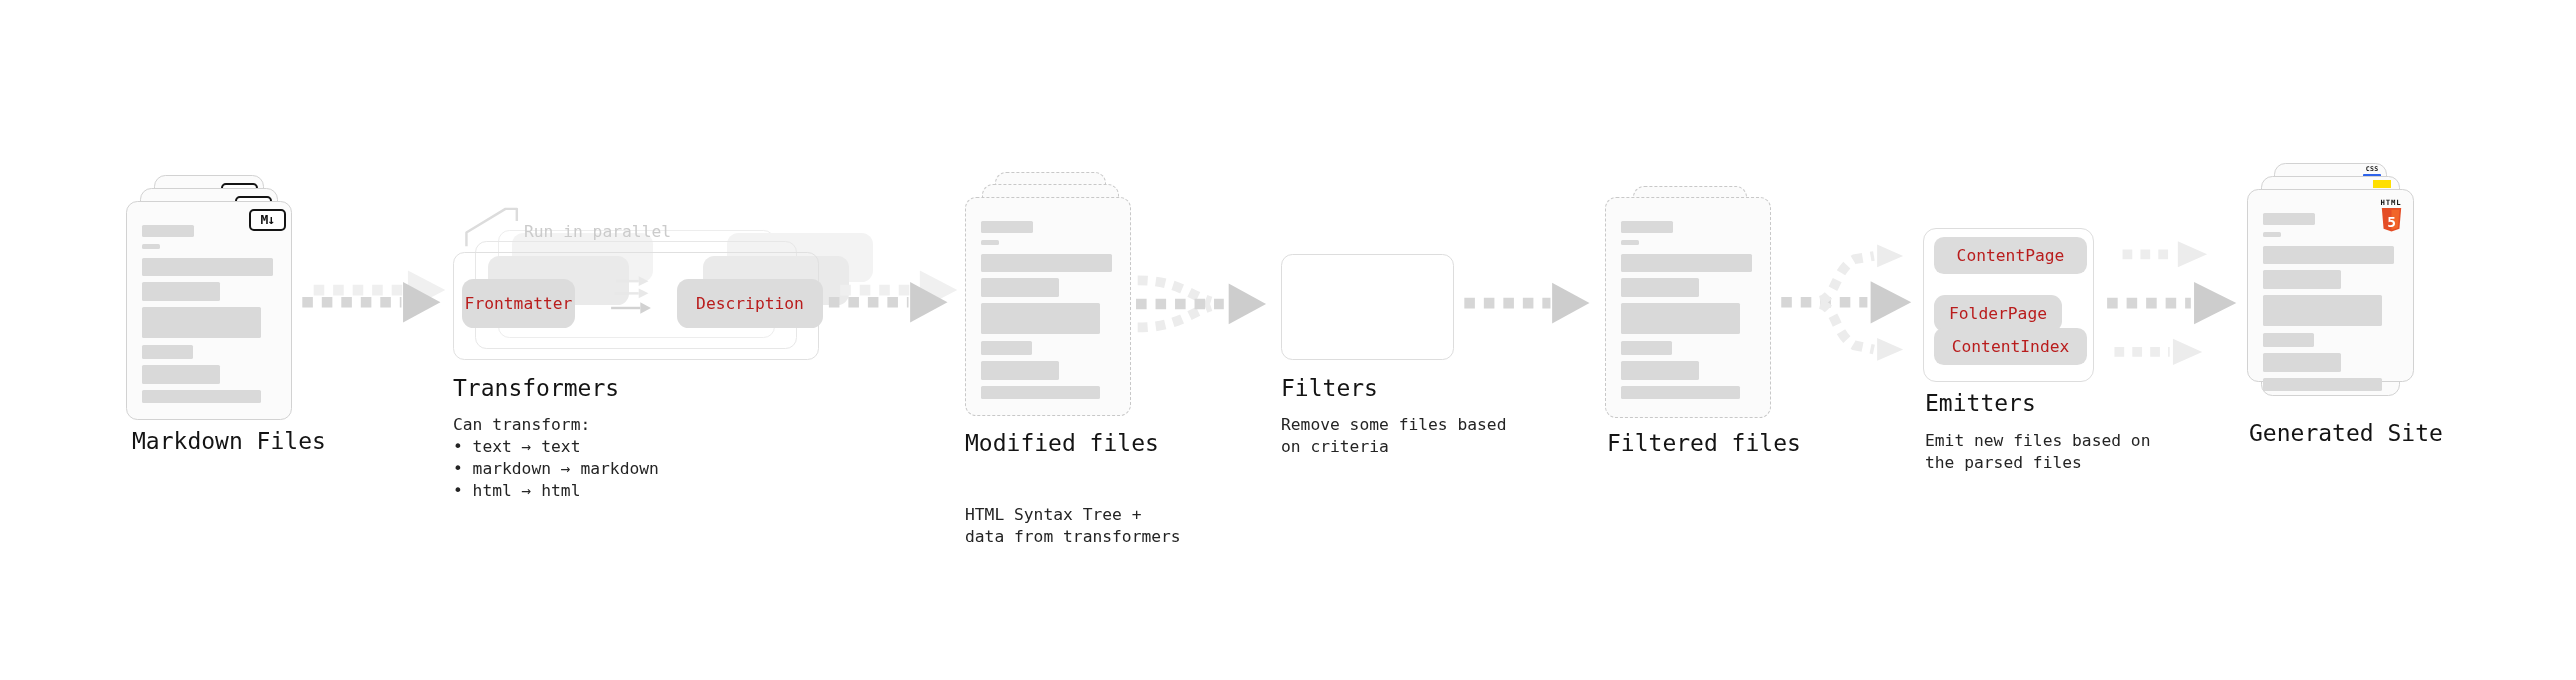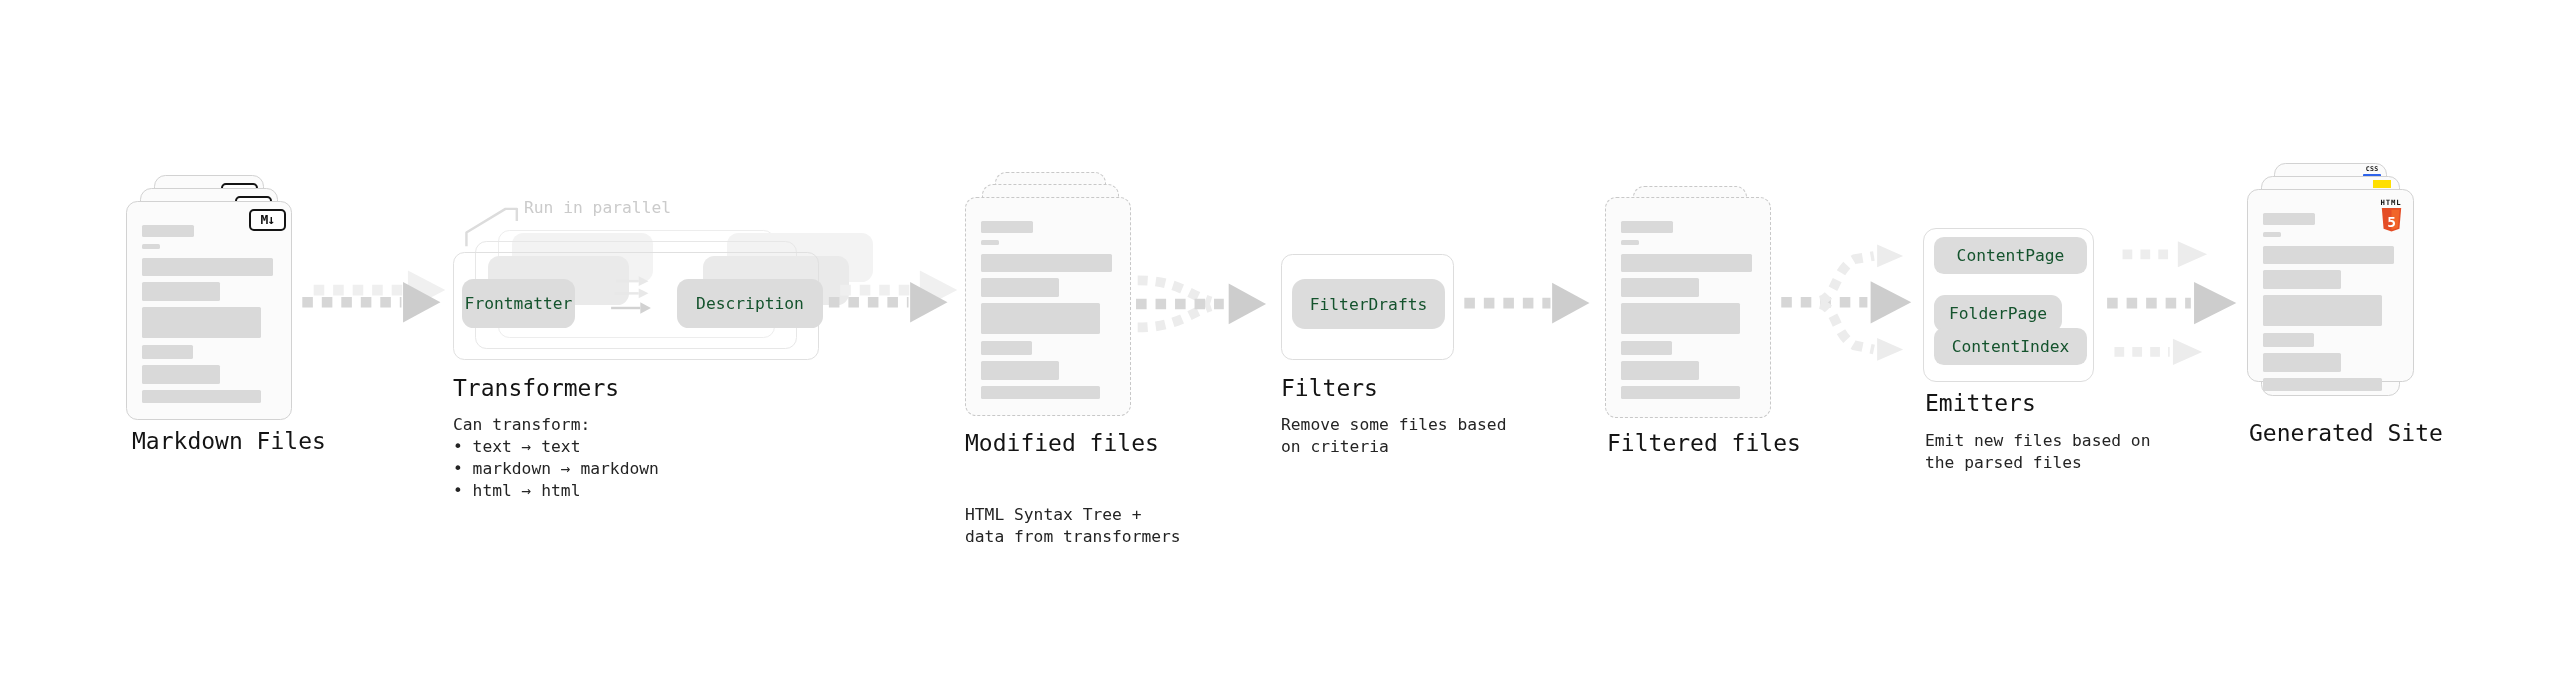--- a/index.html
+++ b/index.html
@@ -35,28 +35,28 @@
   .badge-css .t{font-size:6.5px;font-weight:bold;letter-spacing:0.4px;line-height:7.3px;color:#111;}
   .badge-css .u{height:3.3px;background:#2d63ea;margin-top:0.8px;border-radius:0.8px;}
   
   .obox{position:absolute;box-sizing:border-box;border:1.6px solid #e0e0e0;border-radius:11.4px;background:transparent;z-index:1;}
   .obox.l2{border-color:#e7e7e7;}
   .obox.l3{border-color:#ededed;}
   .obox.solidbox{border-color:#dddddd;background:#ffffff;}
   .pill{
     position:absolute;box-sizing:border-box;background:#dcdcdc;border-radius:11.4px;
     display:flex;align-items:center;justify-content:center;
-    font-size:16.3px;color:#14532d;white-space:nowrap;z-index:4;
+    font-size:16.3px;color:#b91c1c;white-space:nowrap;z-index:4;
   }
   .pill.ghost1{background:#eaeaea;z-index:1;}
   .pill.ghost2{background:#f3f3f3;z-index:1;}
   
   .st{position:absolute;font-size:23px;color:#141414;white-space:nowrap;z-index:5;}
   .sd{position:absolute;font-size:16.3px;line-height:22px;color:#242424;white-space:pre-line;z-index:5;}
-  .note{position:absolute;font-size:16.3px;color:#cbcbcb;white-space:nowrap;z-index:5;}
+  .note{position:absolute;font-size:16.3px;color:#cbcbcb;white-space:nowrap;z-index:5;margin-top:24px;}
   
   .overlay{position:absolute;left:0;top:0;z-index:2;pointer-events:none;}
   .dashD{stroke:#d6d6d6;stroke-width:13;stroke-dasharray:13 11;fill:none;}
   .dashL{stroke:#efefef;stroke-width:13;stroke-dasharray:13 11;fill:none;}
   .dashL2{stroke:#ededed;stroke-width:12;stroke-dasharray:12 10;fill:none;}
   .curveL{stroke:#ececec;stroke-width:12;stroke-dasharray:12 10;fill:none;}
   .headD{fill:#cdcdcd;}
   .headL{fill:#f0f0f0;}
   .headL2{fill:#ececec;}
   .leader{stroke:#dcdcdc;stroke-width:3;fill:none;stroke-linejoin:round;}
@@ -119,21 +119,20 @@
         <div class="b b6"></div>
         <div class="b b7"></div>
         <div class="b b8"></div>
       </div>
   </div>
   <div class="st" style="left:965px;top:430px;">Modified files</div>
   <div class="sd" style="left:965px;top:464px;margin-top:40px;">HTML Syntax Tree +
 data from transformers</div>
 
   <div class="obox solidbox" style="left:1281px;top:254px;width:173px;height:106px;"></div>
-  <div class="pill" style="left:1292px;top:279px;width:153px;height:50px;border-radius:13px;">FilterDrafts</div>
   <div class="st" style="left:1281px;top:375px;">Filters</div>
   <div class="sd" style="left:1281px;top:414px;">Remove some files based
 on criteria</div>
 
   <div class="card dashed narrow" style="left:1633px;top:186px;width:114px;height:221px;"></div>
   <div class="card dashed" style="left:1605px;top:197px;width:166px;height:221px;z-index:2;">
     <div class="bars">
         <div class="b b1"></div>
         <div class="b b2"></div>
         <div class="b b3"></div>

